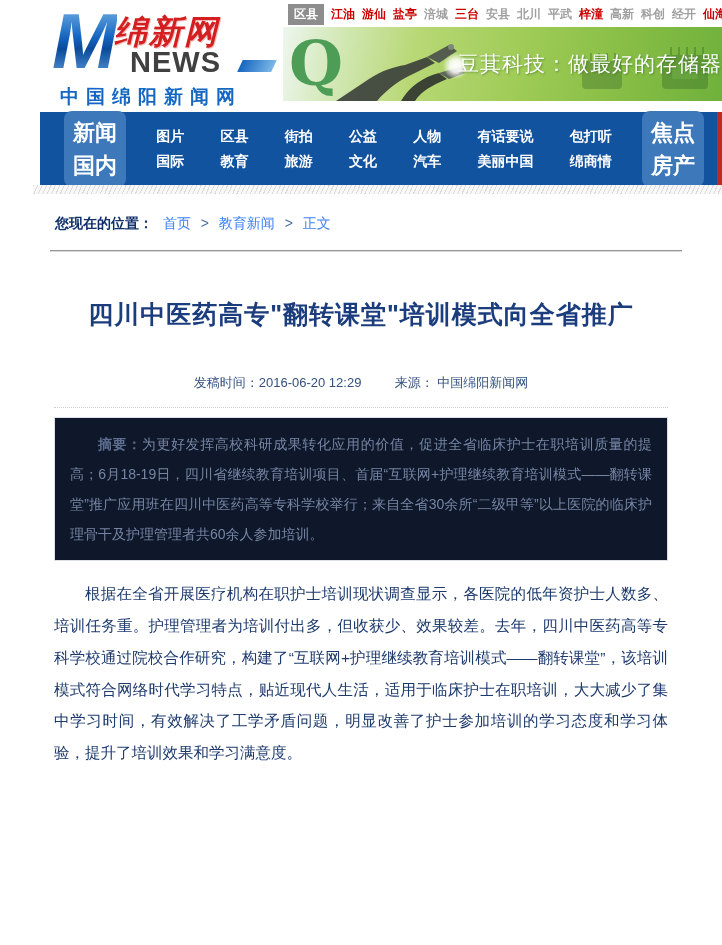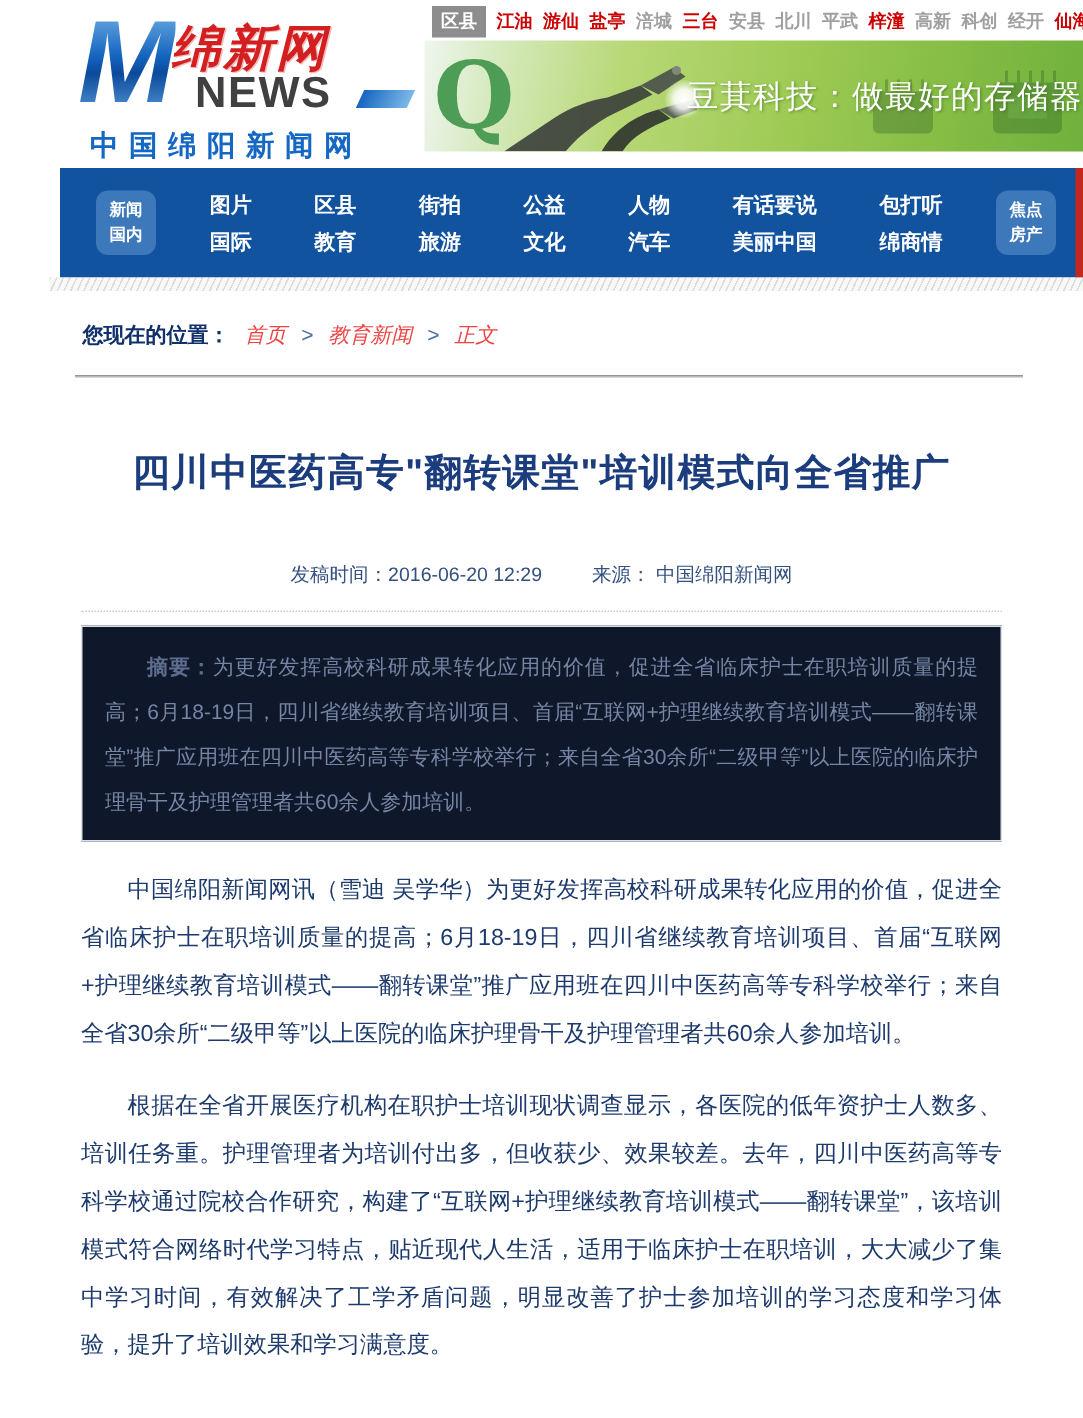--- a/index.html
+++ b/index.html
@@ -75,38 +75,38 @@
     position:absolute; left:40px; top:112px; width:682px; height:73px;
     background:#12539f; display:flex; align-items:center;
     justify-content:space-between; padding:0 18px 0 24px;
   }
   .nav-item {
     display:flex; flex-direction:column; align-items:center;
     color:#ffffff; font-weight:bold; font-size:14px; line-height:1.75;
     cursor:pointer; padding:3px 6px; white-space:nowrap;
   }
   .nav-item[data-active="true"] {
-    background:#3c78ba; border-radius:8px; font-size:11px;
+    background:#3c78ba; border-radius:8px; font-size:22px;
     line-height:1.5; padding:5px 9px;
   }
   .nav-redbar {
     position:absolute; right:0; top:0; width:5px; height:73px; background:#c2281e;
   }
 
   .stripe-divider {
     position:absolute; left:33px; top:185px; width:689px; height:9px;
     background:repeating-linear-gradient(115deg,#dcdcdc 0px,#dcdcdc 1px,#f8f8f8 1px,#f8f8f8 4px);
   }
 
   
   .breadcrumb {
     position:absolute; left:55px; top:215px; font-size:14px; color:#16386f;
   }
   .breadcrumb .bc-label { font-weight:bold; color:#10306a; }
-  .breadcrumb a { color:#ef4444; text-decoration:none; cursor:pointer; margin:0 6px;font-style:italic; }
+  .breadcrumb a { color:#3b82f6; text-decoration:none; cursor:pointer; margin:0 6px; }
   .breadcrumb .bc-sep { color:#4a6ea5; }
 
   .rule { position:absolute; left:50px; top:250px; width:632px; height:2px;
     background:#979797; border-bottom:1px solid #d9d9d9; }
 
   
   .article { position:absolute; left:54px; top:266px; width:614px; }
   .article-title {
     margin-top:32px; text-align:center;
     font-size:25px; font-weight:bold; color:#1b3d7e; letter-spacing:1px;
@@ -249,15 +249,14 @@
     <span>发稿时间：2016-06-20 12:29</span>
     <span class="meta-gap"></span>
     <span>来源：</span>
     <a>中国绵阳新闻网</a>
   </div>
 
   <div class="summary-box">
     <span class="sum-label">摘要：</span><span>为更好发挥高校科研成果转化应用的价值，促进全省临床护士在职培训质量的提高；6月18-19日，四川省继续教育培训项目、首届“互联网+护理继续教育培训模式——翻转课堂”推广应用班在四川中医药高等专科学校举行；来自全省30余所“二级甲等”以上医院的临床护理骨干及护理管理者共60余人参加培训。</span>
   </div>
 
-  <p class="body-para">中国绵阳新闻网讯（雪迪 吴学华）为更好发挥高校科研成果转化应用的价值，促进全省临床护士在职培训质量的提高；6月18-19日，四川省继续教育培训项目、首届“互联网+护理继续教育培训模式——翻转课堂”推广应用班在四川中医药高等专科学校举行；来自全省30余所“二级甲等”以上医院的临床护理骨干及护理管理者共60余人参加培训。</p>
   <p class="body-para">根据在全省开展医疗机构在职护士培训现状调查显示，各医院的低年资护士人数多、培训任务重。护理管理者为培训付出多，但收获少、效果较差。去年，四川中医药高等专科学校通过院校合作研究，构建了“互联网+护理继续教育培训模式——翻转课堂”，该培训模式符合网络时代学习特点，贴近现代人生活，适用于临床护士在职培训，大大减少了集中学习时间，有效解决了工学矛盾问题，明显改善了护士参加培训的学习态度和学习体验，提升了培训效果和学习满意度。</p>
 </div>
 
 </body></html>

